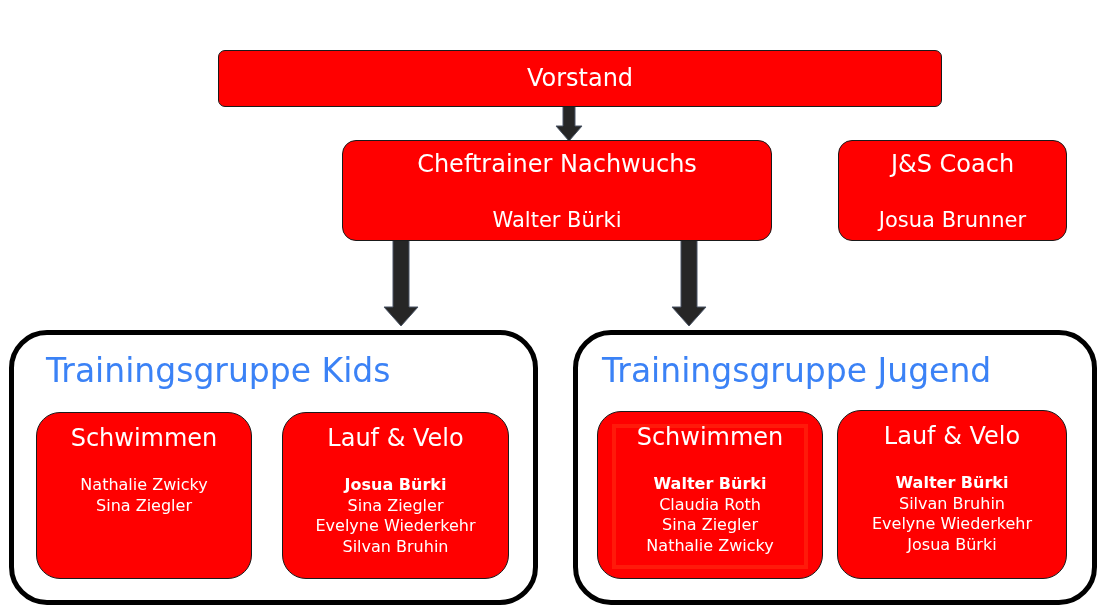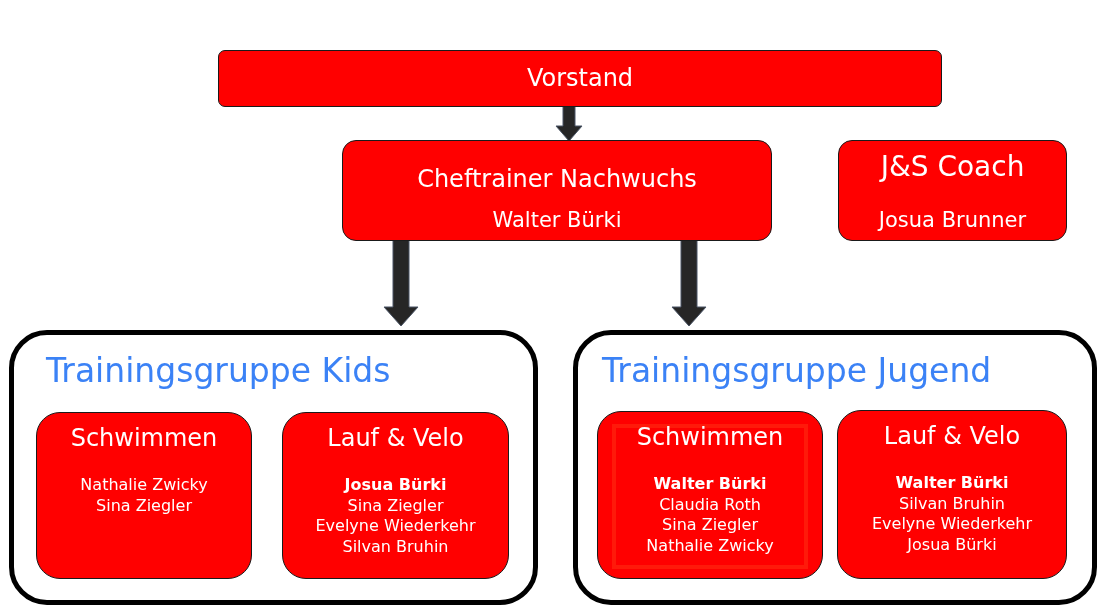--- a/index.html
+++ b/index.html
@@ -11,25 +11,25 @@
     position: absolute; background: #ff0000; border: 1.5px solid #1a1a1a; box-sizing: border-box;
     color: #ffffff; text-align: center;
   }
   .box .title { position: absolute; left: 0; right: 0; }
   .box .person { position: absolute; left: 0; right: 0; }
 
   #vorstand { left: 194px; top: 50px; width: 724px; height: 57px; border-radius: 7px; margin-left: 24px; }
   #vorstand .title { top: 13px; font-size: 24px; }
 
   #chef { left: 342px; top: 140px; width: 430px; height: 101px; border-radius: 14px; }
-  #chef .title { top: 24px; font-size: 24px; }
+  #chef .title { top: 9px; font-size: 24px; }
   #chef .person { top: 67px; font-size: 21px; }
 
   #js { left: 838px; top: 140px; width: 229px; height: 101px; border-radius: 14px; }
-  #js .title { top: 9px; font-size: 28px; }
+  #js .title { top: 9px; font-size: 24px; }
   #js .person { top: 67px; font-size: 21px; }
 
   .group {
     position: absolute; background: #ffffff; border: 5px solid #000000; box-sizing: border-box;
     border-radius: 38px;
   }
   .group .gtitle {
     position: absolute; left: 32px; top: 16px; font-size: 33px; color: #3b82f6; white-space: nowrap;
   }
   #kids { left: 9px; top: 330px; width: 529px; height: 275px; }

